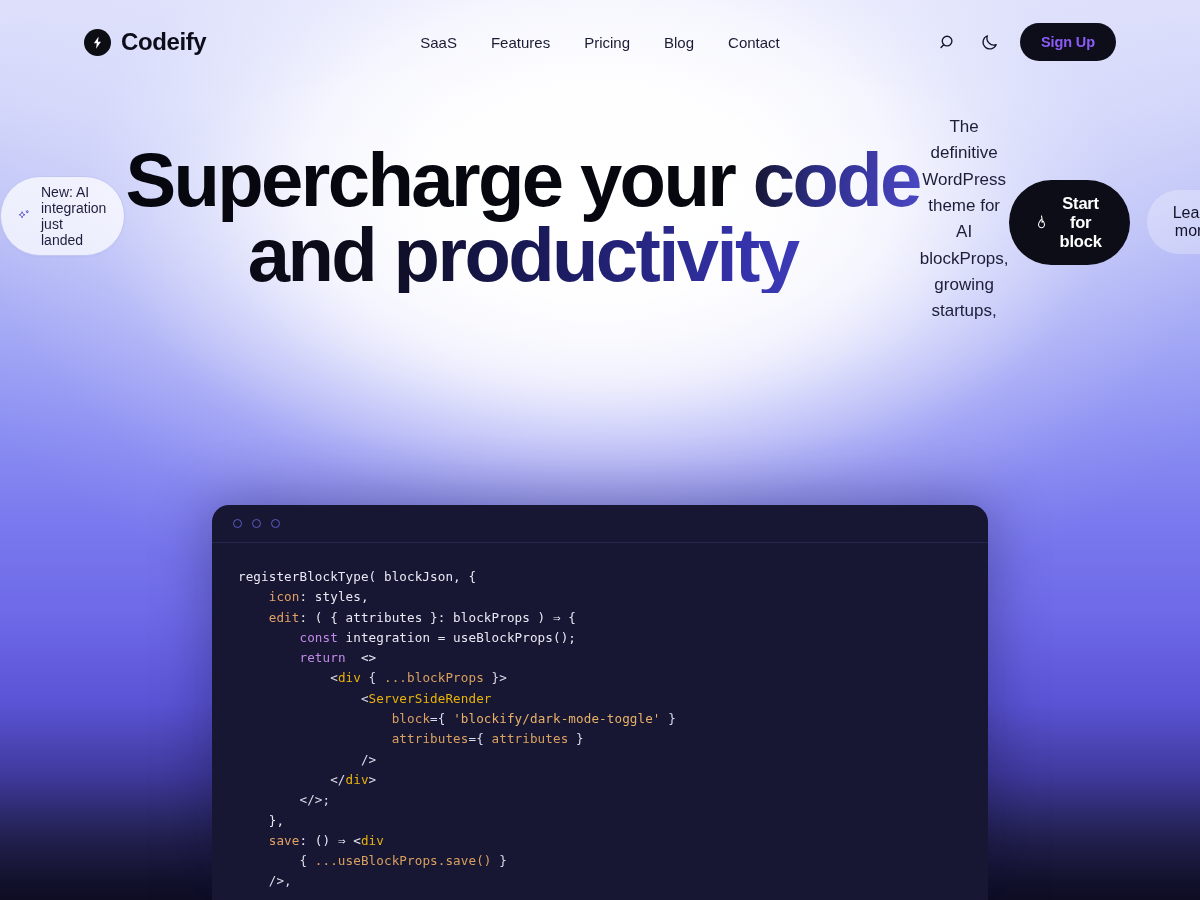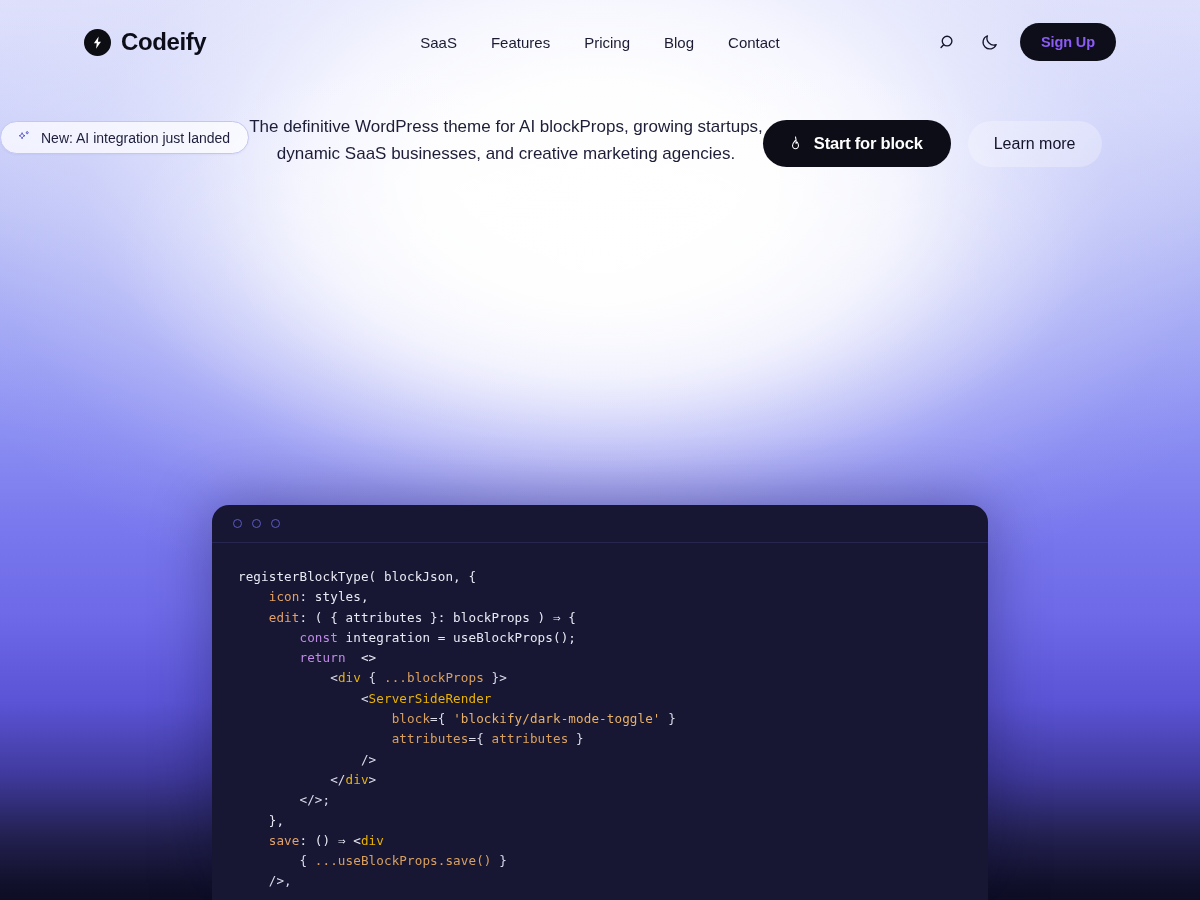--- a/index.html
+++ b/index.html
@@ -331,24 +331,27 @@
   <div id="badge">
     <span style="display:flex;">
       <svg width="17" height="17" viewBox="0 0 24 24" fill="none" aria-hidden="true">
         <path d="M10 5.2c.6 2.6 1.5 3.6 4 4.3-2.5.7-3.4 1.7-4 4.3-.6-2.6-1.5-3.6-4-4.3 2.5-.7 3.4-1.7 4-4.3z" stroke="#4a47c9" stroke-width="1.35" stroke-linejoin="round"></path>
         <path d="M17.2 3.3c.28 1.2.7 1.65 1.85 1.97-1.15.33-1.57.78-1.85 1.97-.28-1.19-.7-1.64-1.85-1.97 1.15-.32 1.57-.77 1.85-1.97z" stroke="#4a47c9" stroke-width="1.1" stroke-linejoin="round"></path>
       </svg>
     </span>
     <span>New: AI integration just landed</span>
   </div>
 
+  <h1 id="headline">
+    <span class="hl-line"><span>Supercharge your </span><span class="hl-accent">code</span></span>
+    <span class="hl-line hl-grad">and productivity</span>
+  </h1>
 
   <p id="subtitle">
     <span>The definitive WordPress theme for AI blockProps, growing startups,</span>
-    <span>dynamic SaaS businesses, and creative marketing agencies.</span>
   </p>
 
   <div id="cta-row">
     <button id="cta-primary">
       <span style="display:flex;">
         <svg width="17" height="17" viewBox="0 0 24 24" fill="none" aria-hidden="true">
           <path d="M12 2.8c1.4 3 .3 4.5-.9 5.9-1.3 1.5-3.3 3.1-3.3 6 0 2.6 2.1 4.7 4.2 4.7s4.2-2.1 4.2-4.7c0-2.1-1-3.6-1.9-4.8-.3 1.1-1.1 1.8-1.7 1.8.6-2.6.2-6.1-.6-8.9z" stroke="#ffffff" stroke-width="1.5" stroke-linejoin="round"></path>
         </svg>
       </span>
       <span>Start for block</span>

